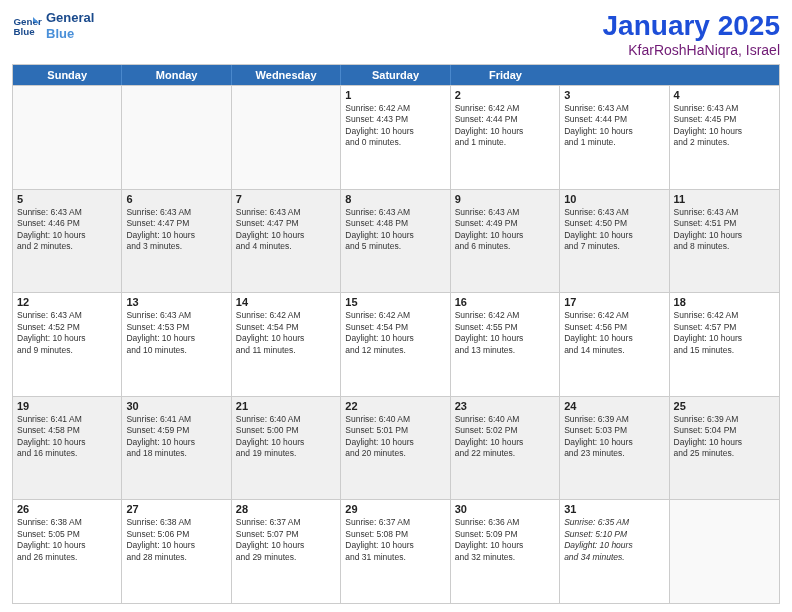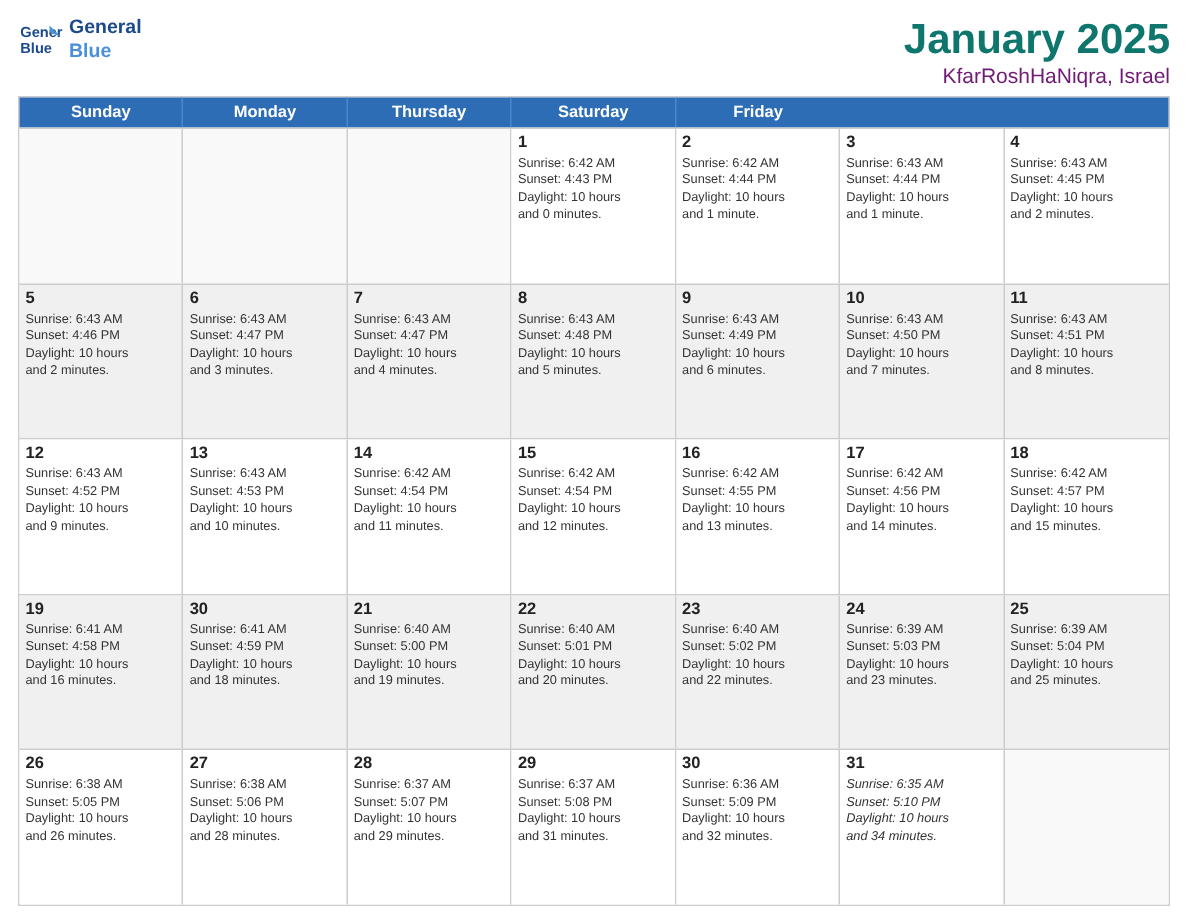--- a/index.html
+++ b/index.html
@@ -31,21 +31,21 @@
     .logo-icon {
       width: 30px;
       height: 30px;
     }
     .title-block {
       text-align: right;
     }
     .calendar-title {
       font-size: 28px;
       font-weight: bold;
-      color: #0f766e;
+      color: #1d4ed8;
     }
     .calendar-subtitle {
       font-size: 14px;
       color: #701a75;
     }
     .calendar {
       flex: 1;
       display: flex;
       flex-direction: column;
       border: 1px solid #ccc;
@@ -118,21 +118,21 @@
     <div class="title-block">
       <div class="calendar-title">January 2025</div>
       <div class="calendar-subtitle">KfarRoshHaNiqra, Israel</div>
     </div>
   </div>
 
   <div class="calendar">
     <div class="cal-header-row">
     <div class="cal-header-cell">Sunday</div>
         <div class="cal-header-cell">Monday</div>
-        <div class="cal-header-cell">Thursday</div>
+        <div class="cal-header-cell">Wednesday</div>
         <div class="cal-header-cell">Saturday</div>
         <div class="cal-header-cell">Friday</div>
       </div>
     <div class="cal-body">
     <div class="cal-week">
           <div class="cal-cell empty"></div>
           <div class="cal-cell empty"></div>
           <div class="cal-cell empty"></div>
           <div class="cal-cell">
             <div class="day-num">1</div>

